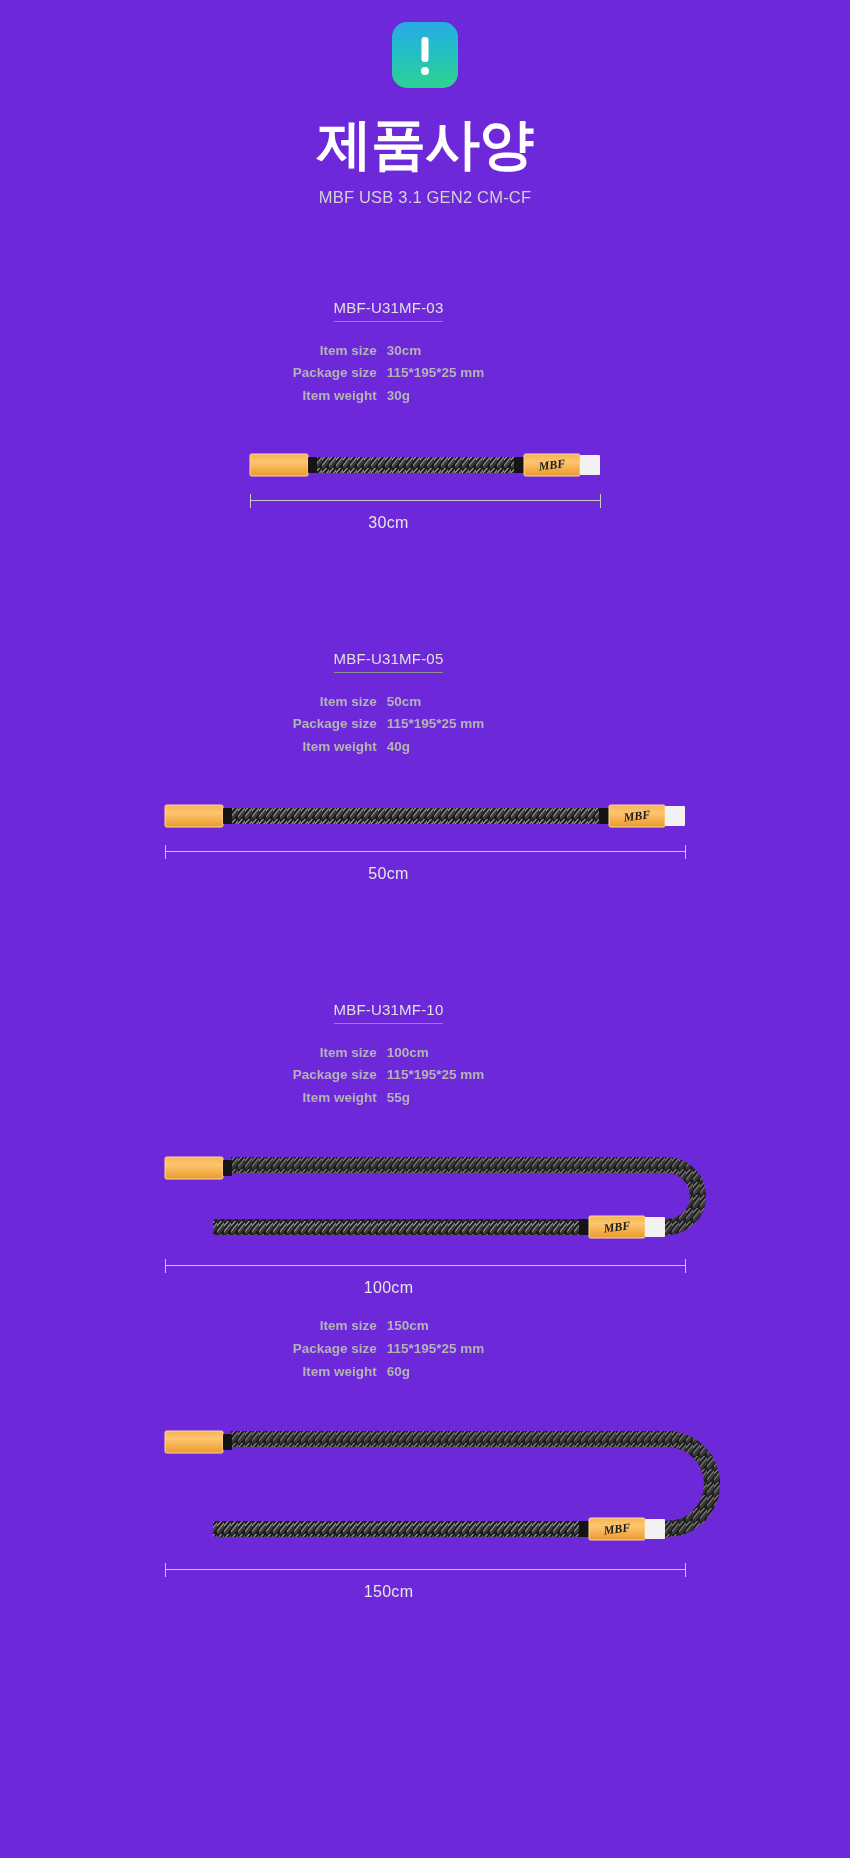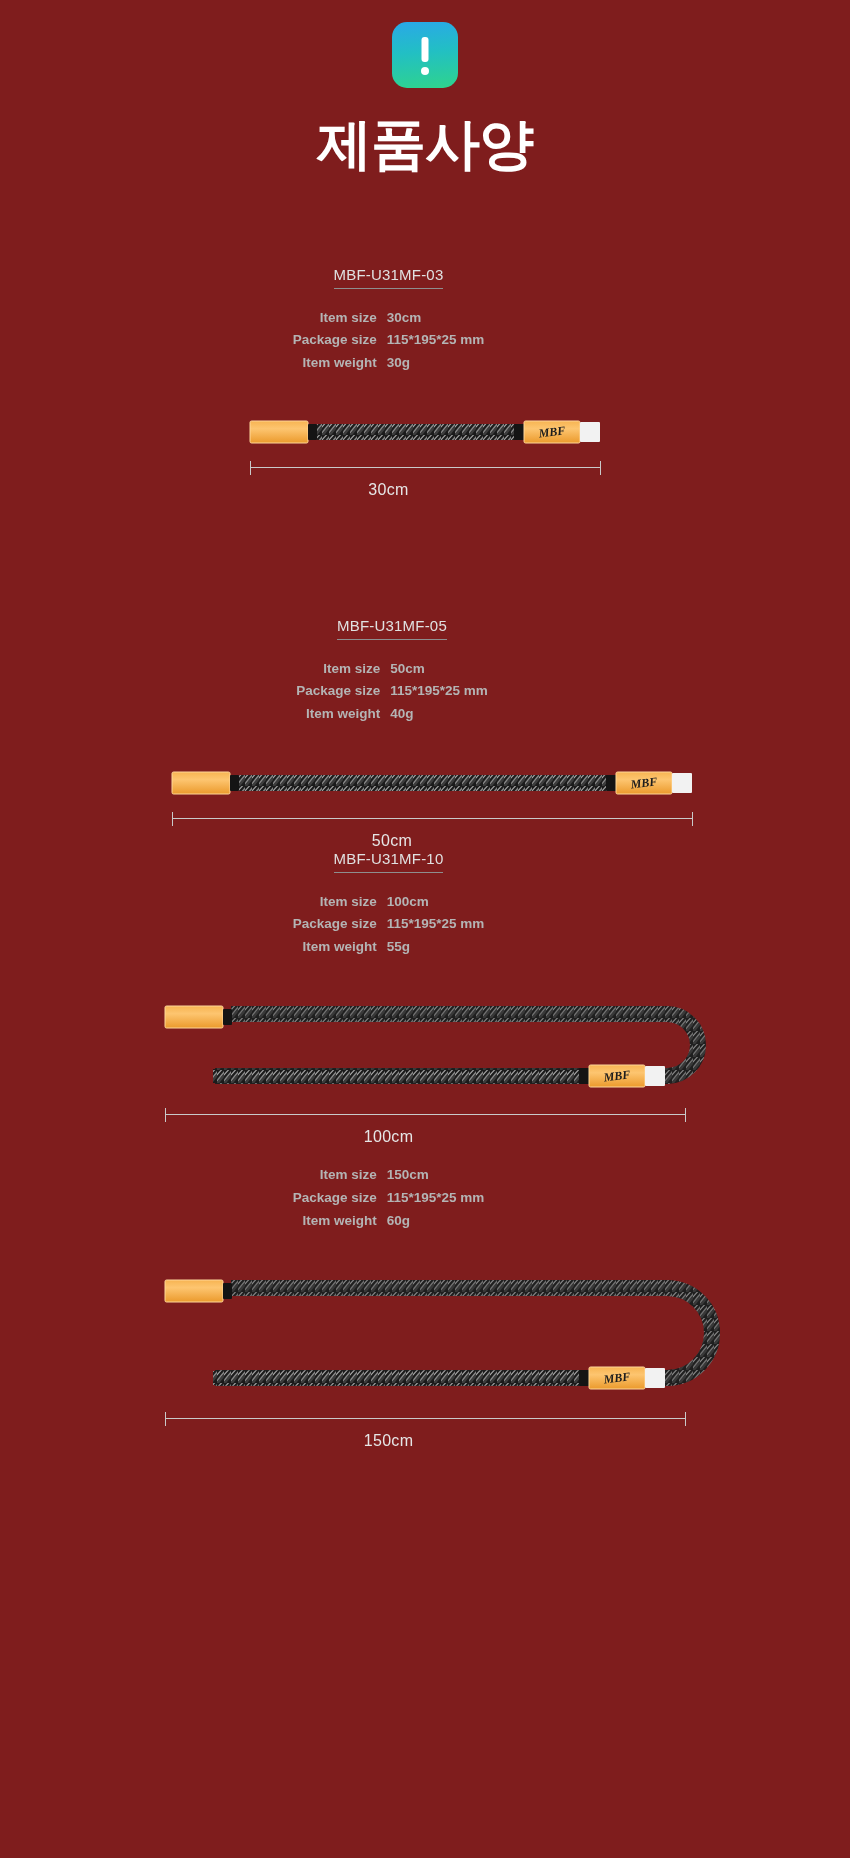--- a/index.html
+++ b/index.html
@@ -13,21 +13,21 @@
     height: 1858px;
     position: relative;
     overflow: hidden;
     font-family: "Liberation Sans", sans-serif;
     color: #e8e8e8;
   }
 
   .page {
     width: 850px;
     min-height: 1858px;
-    background: #7f1d1d;
+    background: #6d28d9;
     position: relative;
   }
 
   
   .header {
     padding-top: 22px;
     text-align: center;
   }
 
   .alert-icon {
@@ -173,20 +173,21 @@
 <body>
 
 <div class="page">
 
   <div class="header">
     <div class="alert-icon">
       <span class="bang-bar"></span>
       <span class="bang-dot"></span>
     </div>
     <div class="page-title">제품사양</div>
+    <div class="page-subtitle">MBF USB 3.1 GEN2 CM-CF</div>
   </div>
 
   <div class="products">
       <div class="product" style="margin-bottom: 118px;">
     <div class="product-head">
       <span class="model-name">MBF-U31MF-03</span>
     </div>
 
     <table class="spec-table">
       <tbody>
@@ -235,21 +236,21 @@
 
   <div class="dim-wrap">
     <div class="dim-line">
       <div class="dim-tick" style="left:250px"></div>
       <div class="dim-rule" style="left:250px;width:350px"></div>
       <div class="dim-tick" style="left:600px"></div>
     </div>
     <div class="dim-label">30cm</div>
   </div>
   </div>
-      <div class="product" style=" padding-left: 7px;">
+      <div class="product" style="margin-bottom: 118px;">
     <div class="product-head">
       <span class="model-name">MBF-U31MF-05</span>
     </div>
 
     <table class="spec-table">
       <tbody>
         <tr>
           <td class="spec-label">Item size</td>
           <td class="spec-value">50cm</td>
         </tr>

